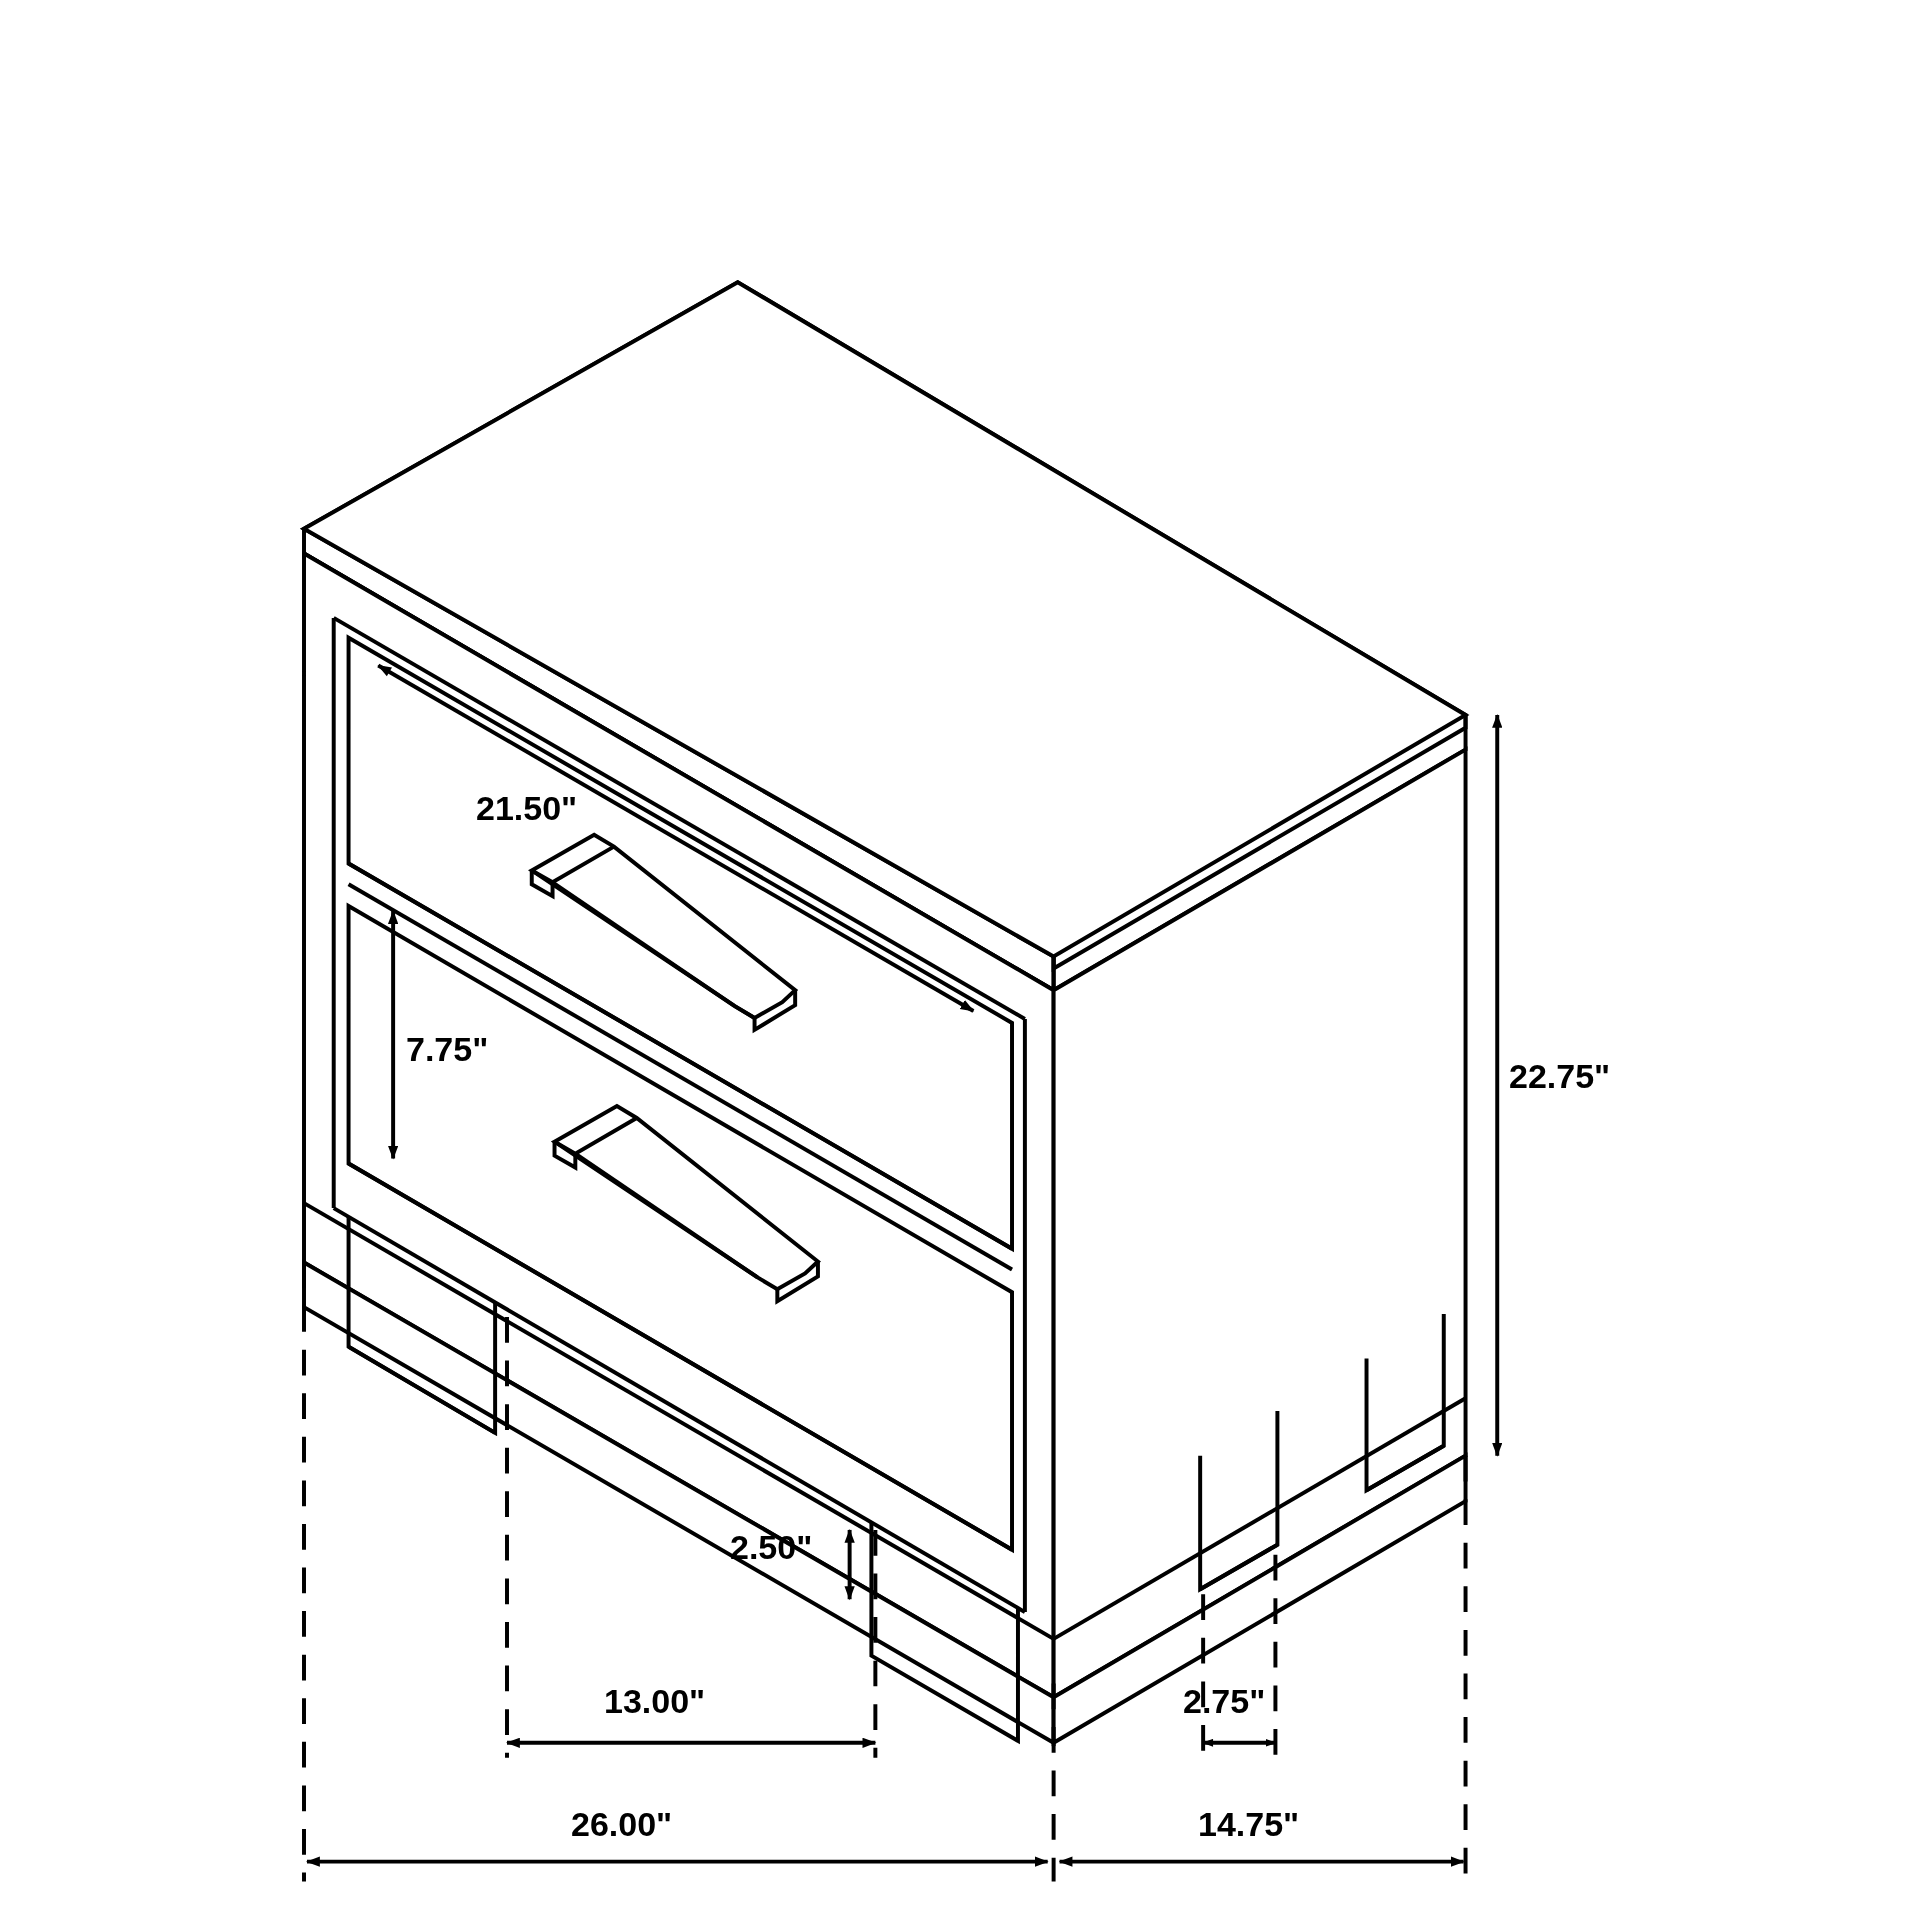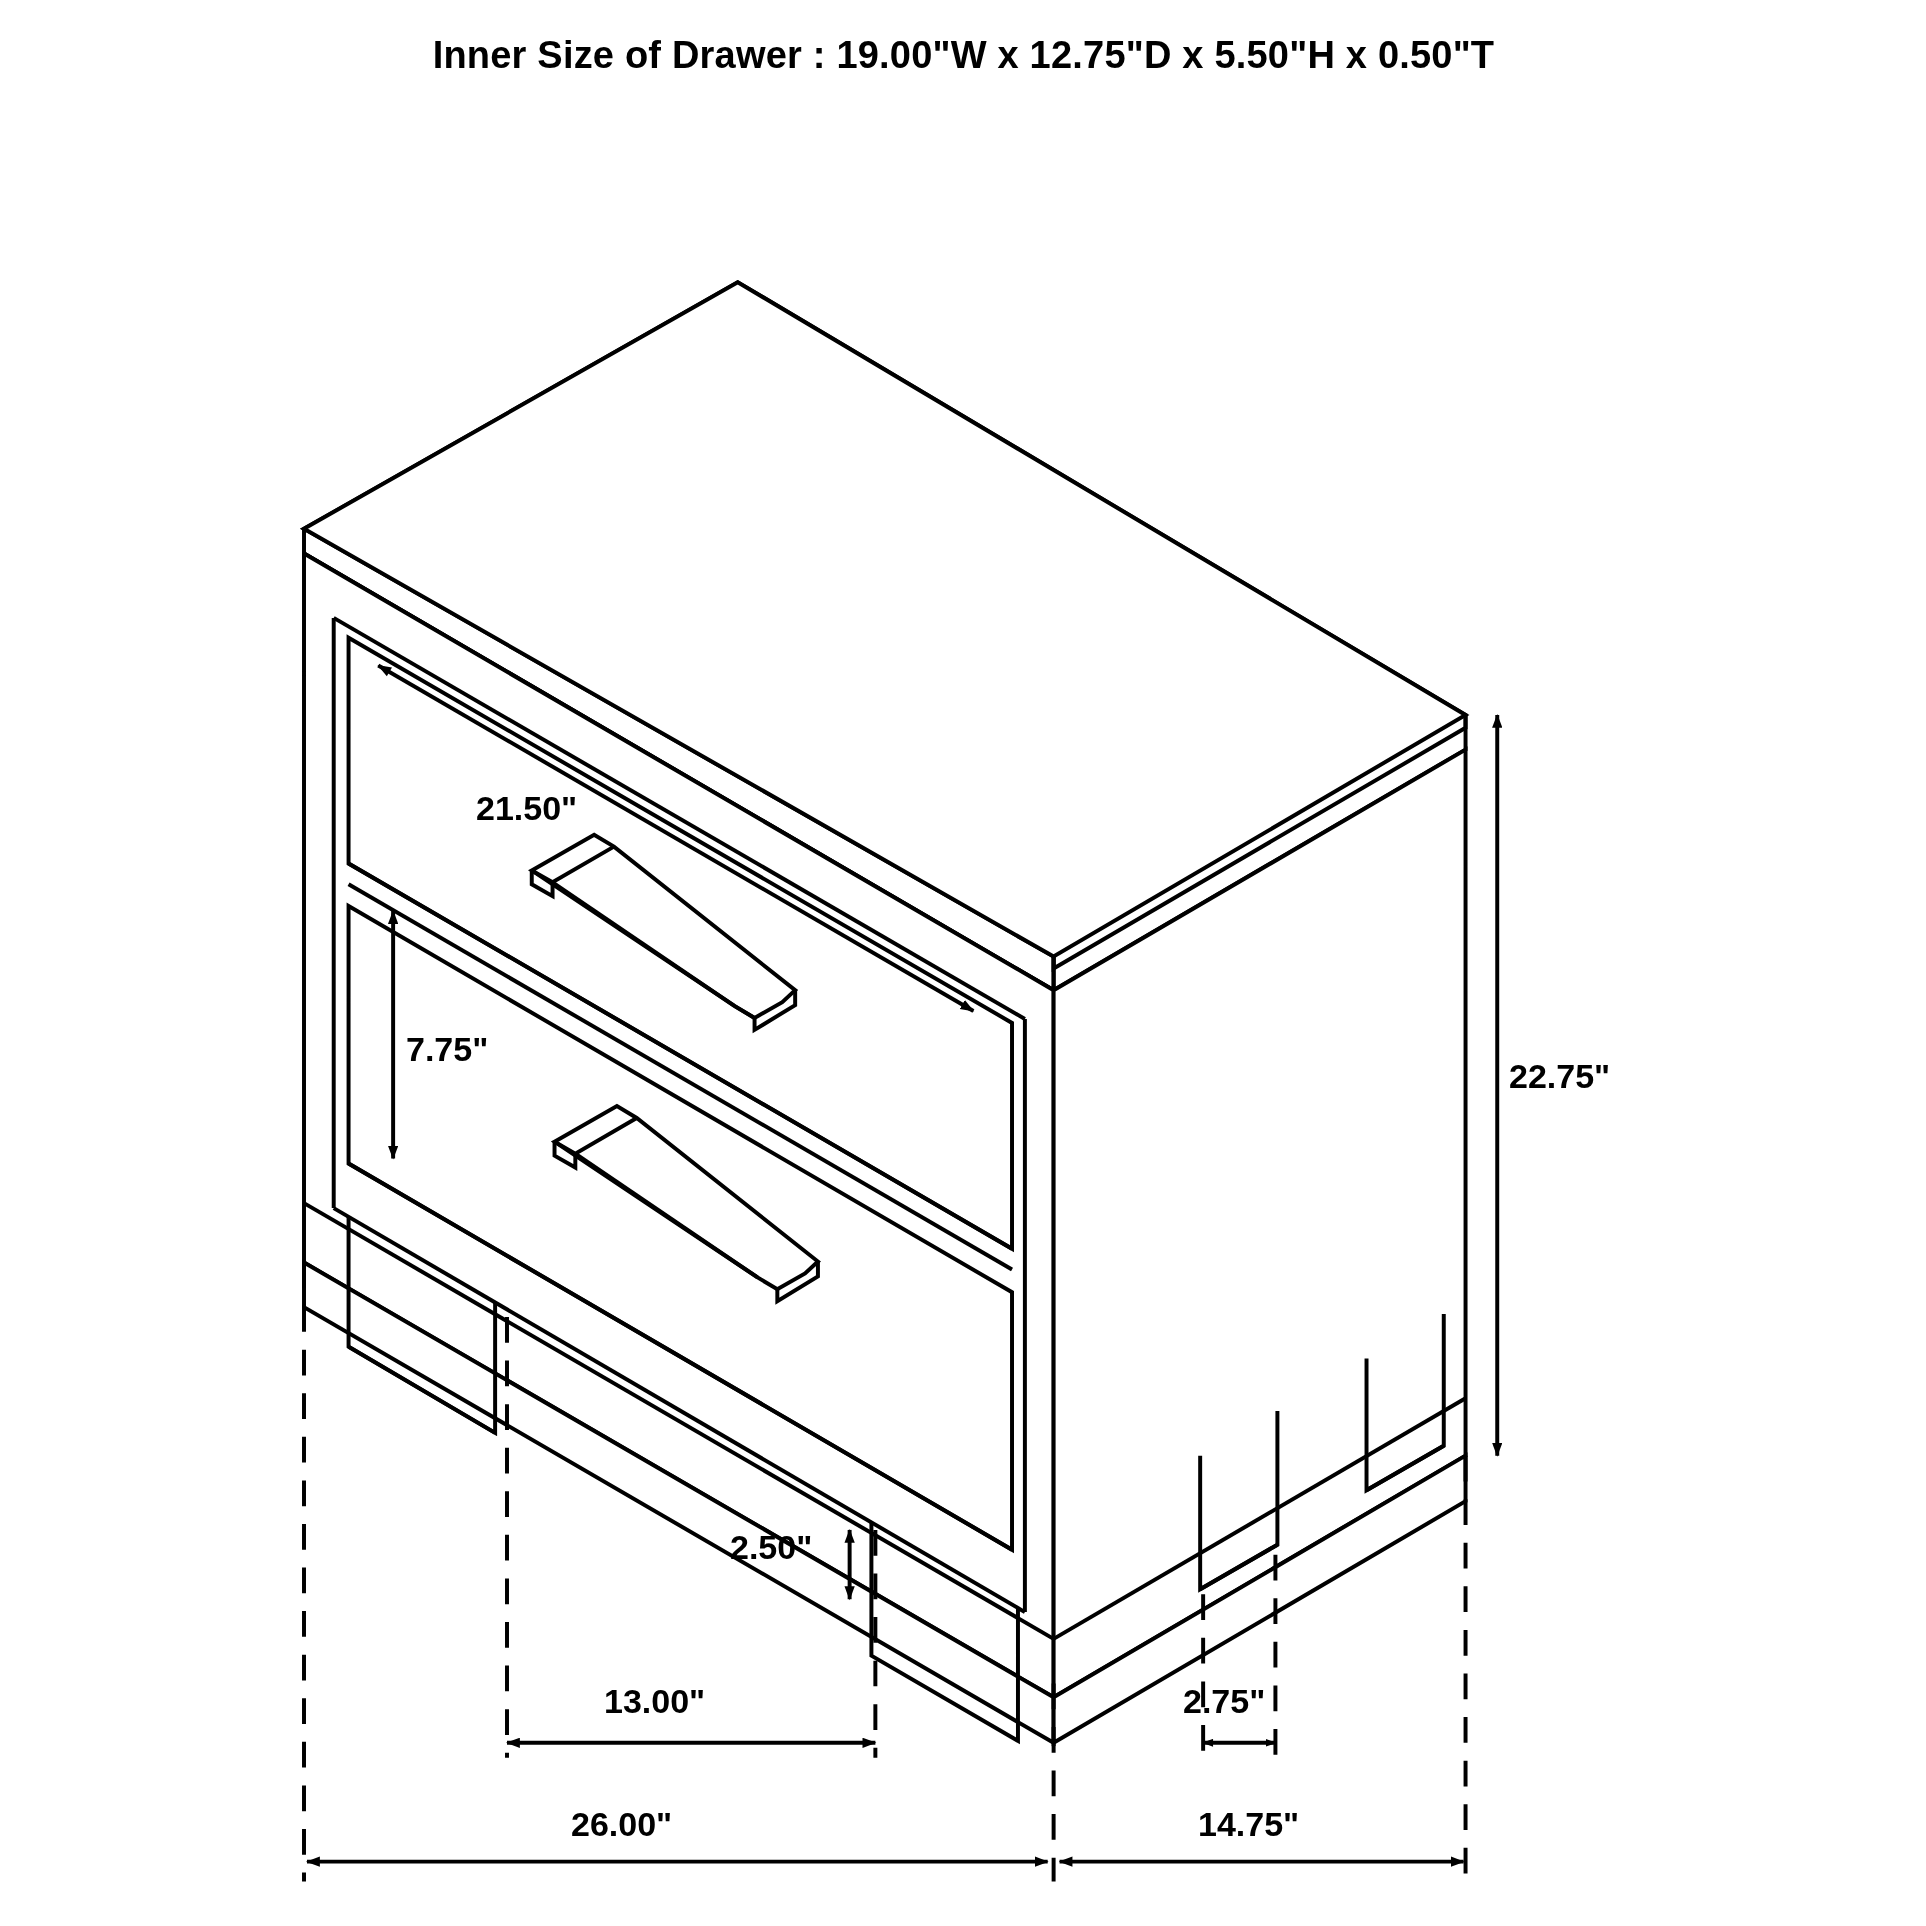--- a/index.html
+++ b/index.html
@@ -43,21 +43,20 @@
     font-size: 34px;
     font-weight: bold;
     white-space: nowrap;
   }
 </style>
 </head>
 <body>
 
 <div id="stage">
 
-  <div id="title">Inner Size of Drawer : 19.00"W x 12.75"D x 5.50"H x 0.50"T</div>
 
   <svg id="drawing" viewBox="0 0 1946 1946">
     <defs>
       <marker id="arrHead" markerWidth="16" markerHeight="16" refX="13" refY="5.2" orient="auto" markerUnits="userSpaceOnUse">
         <path d="M0,0 L14,5.2 L0,10.4 z" fill="#000"></path>
       </marker>
       <marker id="arrHeadStart" markerWidth="16" markerHeight="16" refX="1" refY="5.2" orient="auto" markerUnits="userSpaceOnUse">
         <path d="M14,0 L0,5.2 L14,10.4 z" fill="#000"></path>
       </marker>
       <marker id="arrSm" markerWidth="12" markerHeight="12" refX="10" refY="4" orient="auto" markerUnits="userSpaceOnUse">

